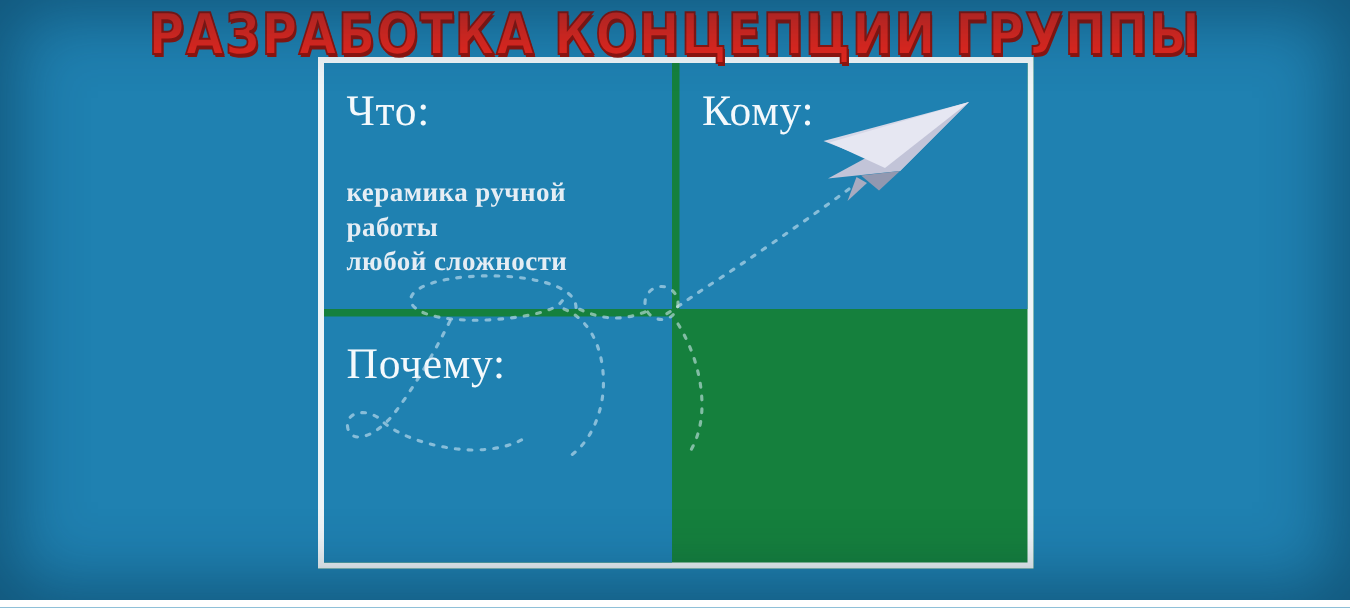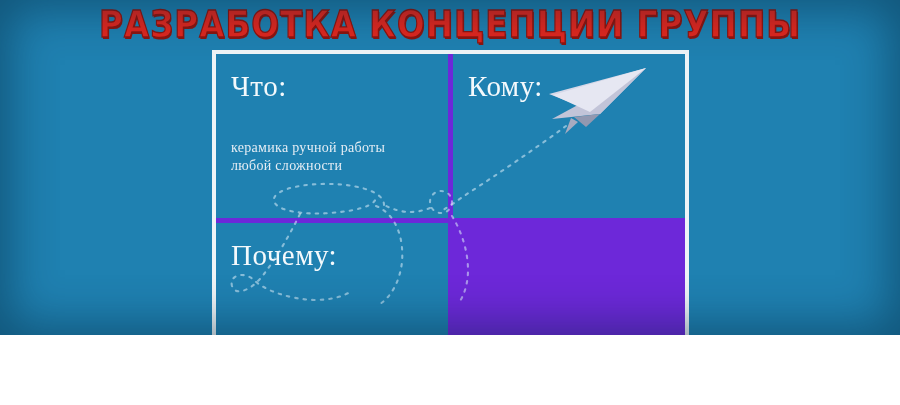--- a/index.html
+++ b/index.html
@@ -1,19 +1,19 @@
 <!DOCTYPE html>
 <html><head>
 <meta charset="utf-8">
 <style>
   html, body { margin: 0; padding: 0; }
   .stage {
     position: relative;
     width: 900px;
-    height: 335px;
+    height: 400px;
     background: #1f81b1;
     overflow: hidden;
     font-family: "Liberation Serif", "DejaVu Serif", serif;
   }
   
   .vignette {
     position: absolute; inset: 0;
     box-shadow: inset 0 0 46px 10px rgba(2, 34, 56, 0.45);
     pointer-events: none;
     z-index: 9;
@@ -30,47 +30,47 @@
     color: #e3271e;
     -webkit-text-stroke: 1.2px #8f150f;
     text-shadow: 1px 2px 0 #8f150f;
     transform: scale(0.96, 1.12);
     transform-origin: 50% 0;
     z-index: 6;
     white-space: nowrap;
   }
   .quadrant-grid {
     position: absolute;
-    left: 212px; top: 50px;
+    left: 212px; top: 38px;
     width: 477px; height: 341px;
     box-sizing: border-box;
     border: 4px solid #eef4f7;
-    background: #6d28d9;
+    background: #15803d;
     display: grid;
     grid-template-columns: 1fr 1fr;
     grid-template-rows: 1fr 1fr;
     gap: 5px;
     z-index: 1;
   }
   .cell {
     background: #1f81b1;
     padding: 16px 10px 0 15px;
     overflow: hidden;
   }
   .cell h2 {
     margin: 0;
     font-size: 29px;
     font-weight: normal;
     color: #f4f9fc;
     letter-spacing: 0.5px;
   }
   .cell .body {
-    margin-top: 36px;
-    font-size: 14px;
-    font-weight: normal;
+    margin-top: 26px;
+    font-size: 18px;
+    font-weight: bold;
     line-height: 1.28;
     color: #e5edf4;
     white-space: pre-line;
     letter-spacing: 0.3px;
   }
   .deco-layer {
     position: absolute; inset: 0;
     width: 900px; height: 405px;
     z-index: 5;
     pointer-events: none;

